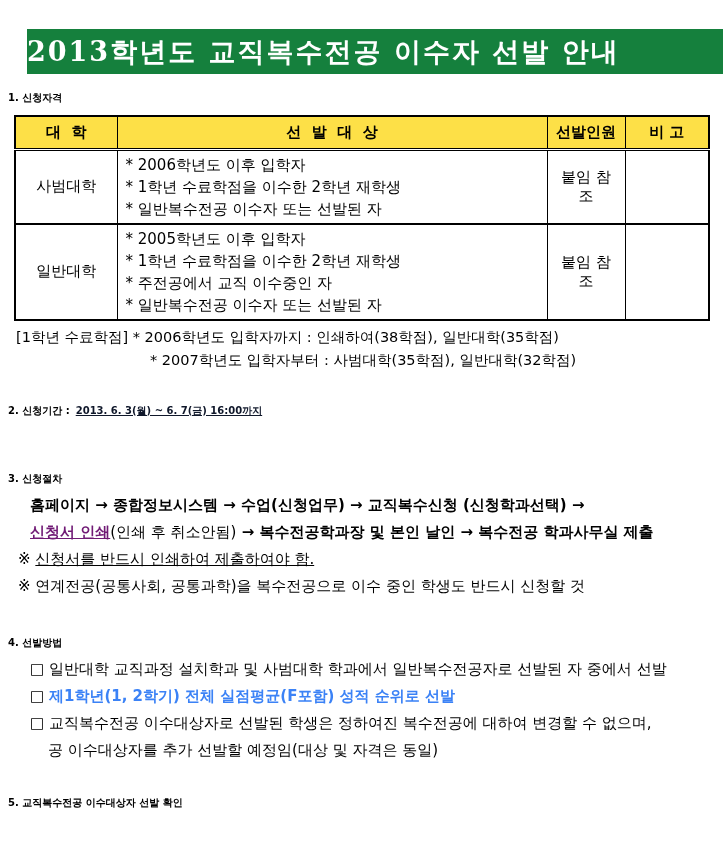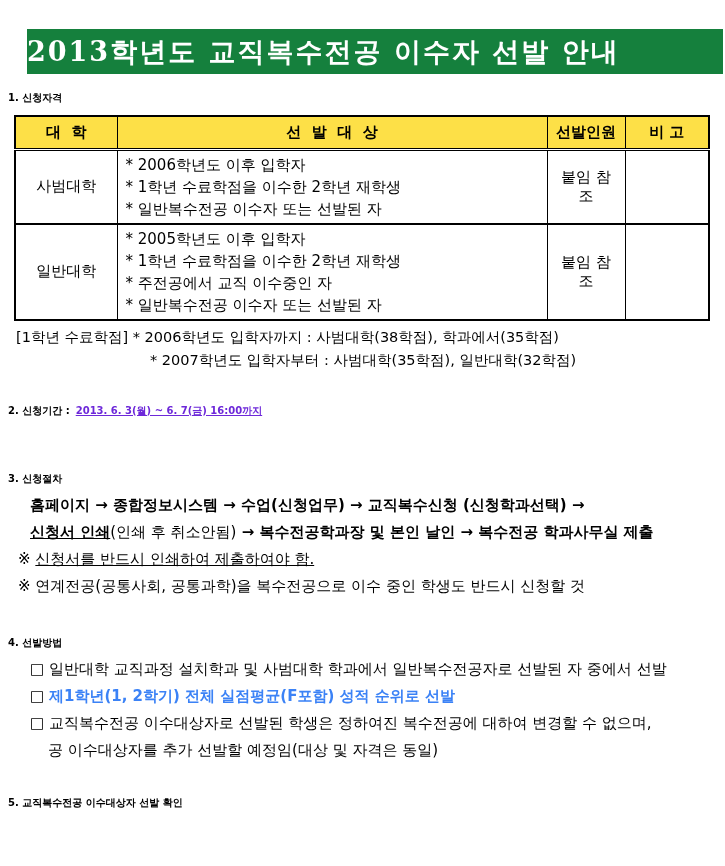--- a/index.html
+++ b/index.html
@@ -57,36 +57,36 @@
   }
   td.college, td.quota { text-align: center; }
   td.criteria { padding-left: 8px; }
   td.criteria div { line-height: 22px; white-space: pre; }
 
   .footnote { margin-top: 5px; margin-left: 16px; line-height: 23px; font-size: 14.5px; }
   .footnote .fline { white-space: pre; }
   .footnote .indent2 { padding-left: 134px; }
 
   .inline-red {
-    color: #6d28d9;
+    color: #0f172a;
     font-weight: bold;
     text-decoration: underline;
     margin-left: 6px;
   }
 
   .body-line { line-height: 27px; white-space: pre; }
   .flow { margin-left: 30px; font-weight: bold; }
   .note-line { margin-left: 18px; }
   .note-underline { text-decoration: underline; }
 
   .bullet-line { margin-left: 30px; }
   .cont-line { margin-left: 48px; }
   .bold-part { font-weight: normal; }
   .blue-bold { color: #3b82f6; font-weight: bold; }
-  .link-blue { color: #000000; font-weight: bold; text-decoration: underline; }
+  .link-blue { color: #701a75; font-weight: bold; text-decoration: underline; }
   .magenta-hl { color: #C000C0; font-weight: bold; text-decoration: underline; }
 </style>
 </head>
 <body>
 
 <div class="page">
 
   <div class="banner">
     <span>2013학년도 교직복수전공 이수자 선발 안내</span>
   </div>
@@ -127,21 +127,21 @@
           <div>* 주전공에서 교직 이수중인 자</div>
           <div>* 일반복수전공 이수자 또는 선발된 자</div>
         </td>
         <td class="quota">붙임 참조</td>
         <td class="note"></td>
       </tr>
     </tbody>
   </table>
 
   <div class="footnote">
-    <div class="fline"><span>[1학년 수료학점]</span><span> * 2006학년도 입학자까지 : 사범대학(38학점), 학과에서(35학점)</span></div>
+    <div class="fline"><span>[1학년 수료학점]</span><span> * 2006학년도 입학자까지 : 인쇄하여(38학점), 일반대학(35학점)</span></div>
     <div class="fline indent2"><span>* 2007학년도 입학자부터 : 사범대학(35학점), 일반대학(32학점)</span></div>
   </div>
 
   <div class="sec-heading h-s2"><span>2. 신청기간 :</span><span class="inline-red">2013. 6. 3(월) ~ 6. 7(금) 16:00까지</span></div>
 
   <div class="sec-heading h-s3">3. 신청절차</div>
   <div class="body-line flow">홈페이지 → 종합정보시스템 → 수업(신청업무) → 교직복수신청 (신청학과선택) →</div>
   <div class="body-line flow"><span class="link-blue">신청서 인쇄</span><span style="font-weight:normal">(인쇄 후 취소안됨)</span><span> → 복수전공학과장 및 본인 날인 → 복수전공 학과사무실 제출</span></div>
   <div class="body-line note-line"><span>※ </span><span class="note-underline">신청서를 반드시 인쇄하여 제출하여야 함.</span></div>
   <div class="body-line note-line">※ 연계전공(공통사회, 공통과학)을 복수전공으로 이수 중인 학생도 반드시 신청할 것</div>

